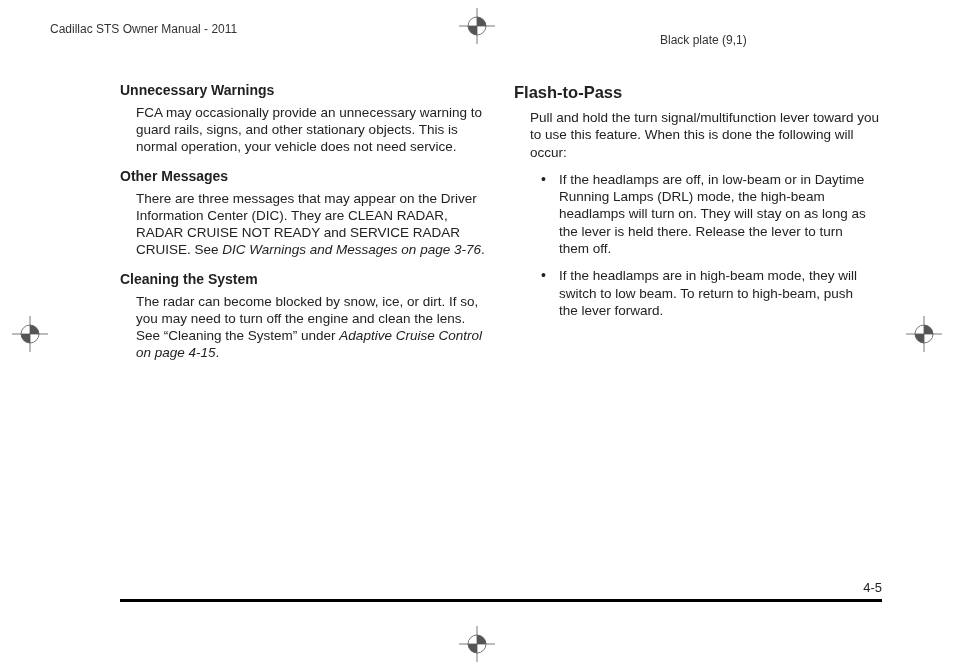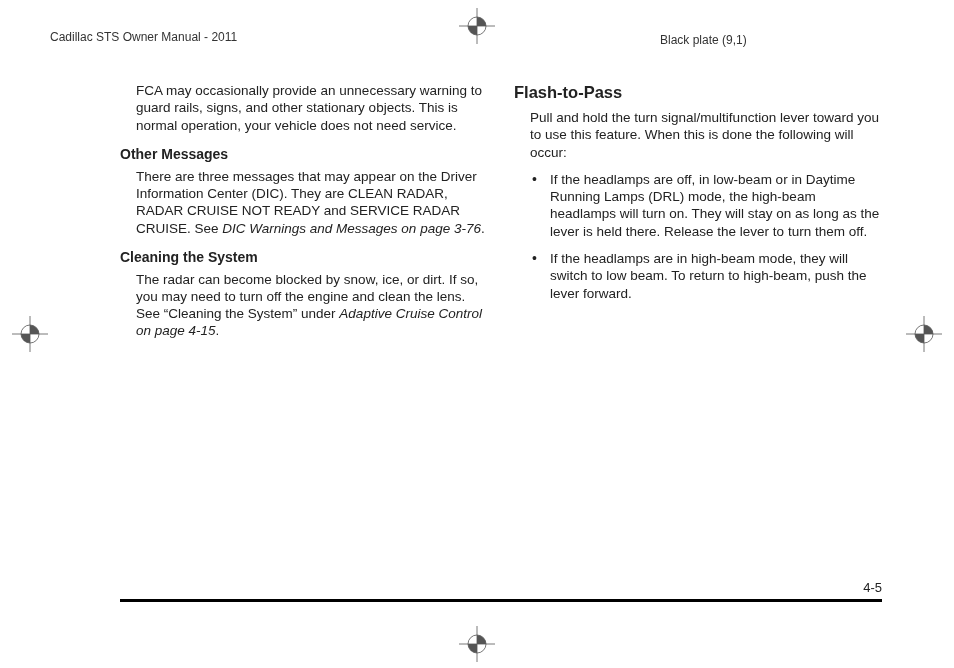--- a/index.html
+++ b/index.html
@@ -19,21 +19,21 @@
     left: 0;
     right: 0;
     height: 22px;
     padding: 0 60px 0 50px;
     font-size: 12px;
     color: #333;
   }
   .header-left {
     position: absolute;
     left: 50px;
-    top: 10px;
+    top: 2px;
   }
   .header-right {
     position: absolute;
     left: 660px;
     top: 13px;
   }
   .reg-center {
     position: absolute;
     left: 50%;
     transform: translateX(-50%);
@@ -76,21 +76,21 @@
     font-size: 14px;
     font-weight: bold;
     margin: 12px 0 4px 0;
   }
   .col h3:first-child { margin-top: 0; }
   .col p { margin: 0 0 10px 16px; }
   .col em { font-style: italic; }
   ul.bullets {
     list-style: none;
     padding: 0 0 0 18px;
-    margin: 0;
+    margin: 9px;
   }
   ul.bullets li {
     position: relative;
     padding-left: 18px;
     margin-bottom: 10px;
   }
   ul.bullets li::before {
     content: "•";
     position: absolute;
     left: 0;
@@ -154,20 +154,21 @@
     </svg>
 </div>
 
 <div class="header">
   <span class="header-left">Cadillac STS Owner Manual - 2011</span>
   <span class="header-right">Black plate (9,1)</span>
 </div>
 
 <div class="content">
   <div class="col">
+    <h3>Unnecessary Warnings</h3>
     <p>FCA may occasionally provide an unnecessary warning to guard rails, signs, and other stationary objects. This is normal operation, your vehicle does not need service.</p>
 
     <h3>Other Messages</h3>
     <p><span>There are three messages that may appear on the Driver Information Center (DIC). They are CLEAN RADAR, RADAR CRUISE NOT READY and SERVICE RADAR CRUISE. See </span><em>DIC Warnings and Messages on page 3-76</em><span>.</span></p>
 
     <h3>Cleaning the System</h3>
     <p><span>The radar can become blocked by snow, ice, or dirt. If so, you may need to turn off the engine and clean the lens. See “Cleaning the System” under </span><em>Adaptive Cruise Control on page 4-15</em><span>.</span></p>
   </div>
 
   <div class="col">

